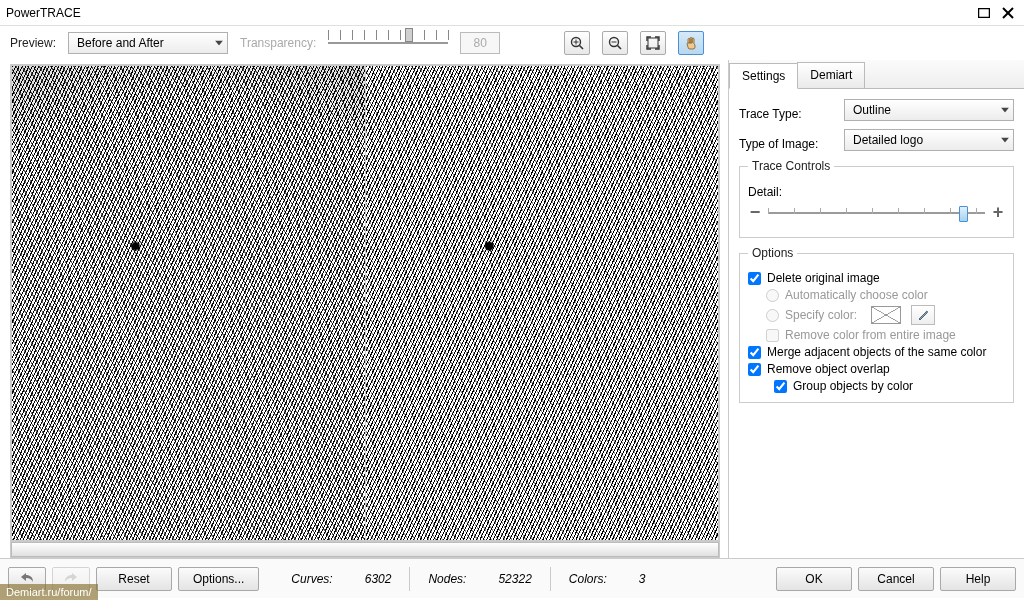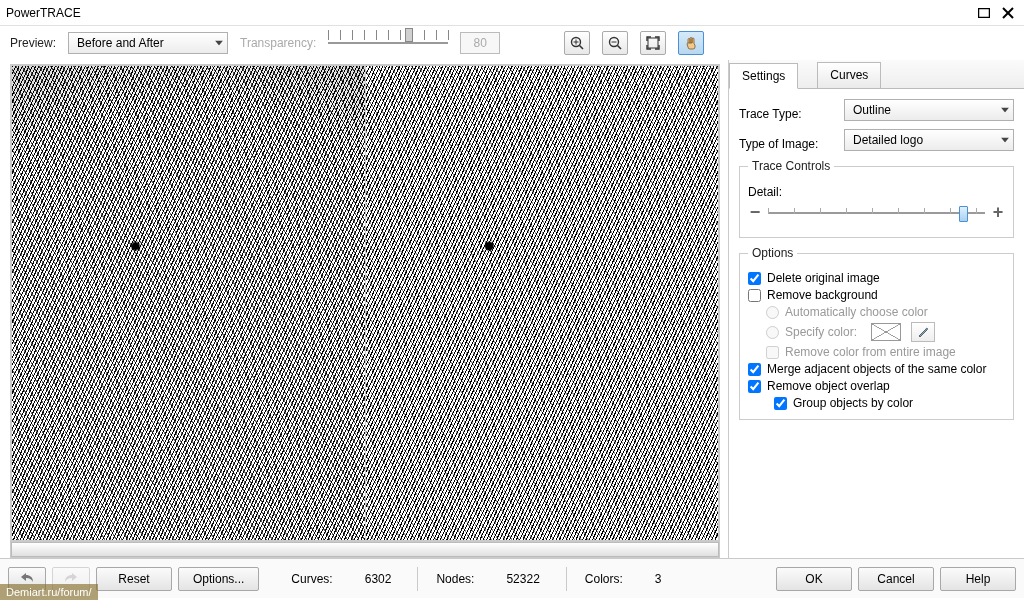--- a/index.html
+++ b/index.html
@@ -31,21 +31,21 @@
 .preview-area { flex:1; padding:4px 8px 0 10px; display:flex; flex-direction:column; }
 .preview-canvas { flex:1; border:2px solid #cacaca; background:#fff; position:relative; overflow:hidden; }
 .preview-split { position:absolute; inset:0; display:flex; }
 .preview-split .half { flex:1; position:relative; }
 .preview-split .half + .half { border-left:1px solid #ccc; }
 
 .scrollbar-h { height: 16px; border:1px solid #cacaca; border-top:none; background:#f2f2f2; position:relative; }
 .scrollbar-h .sb-thumb { position:absolute; left:0; top:0; height:100%; width:100%; background:linear-gradient(#fff,#e0e0e0); border:1px solid #bbb; }
 
 .sidepanel { width: 296px; border-left:1px solid #cacaca; display:flex; flex-direction:column; }
-.tabs { display:flex; border-bottom:1px solid #bbb; background:linear-gradient(#fbfbfb,#eee);gap:20px; }
+.tabs { display:flex; border-bottom:1px solid #bbb; background:linear-gradient(#fbfbfb,#eee); }
 .tab { padding:5px 12px; border:1px solid #bbb; border-bottom:none; background:linear-gradient(#fff,#eaeaea); margin-right:-1px; margin-top:2px; cursor:pointer; }
 .tab.active { background:#fff; border-bottom:1px solid #fff; position:relative; top:1px; }
 
 .panelbody { flex:1; padding:10px 10px 2px 10px; overflow:auto; }
 .row { display:flex; align-items:flex-end; margin-bottom:8px; }
 .row .rlbl { width: 105px; }
 .row .combo { flex:1; min-width:0; }
 
 fieldset { border:1px solid #ccc; padding:8px 8px 6px 8px; margin-bottom:8px; }
 fieldset legend { padding:0 4px; color:#222; }
@@ -68,21 +68,21 @@
 .radio input { width:13px; height:13px; }
 .swatch { width:30px; height:18px; border:1px solid #999; margin-left:8px; position:relative; background:#fff; }
 .swatch::before, .swatch::after { content:""; position:absolute; inset:0; }
 .swatch::before { background:linear-gradient(to top right, transparent 48%, #999 49%, #999 51%, transparent 52%); }
 .swatch::after  { background:linear-gradient(to top left,  transparent 48%, #999 49%, #999 51%, transparent 52%); }
 .eyedrop { width:24px; height:20px; border:1px solid #bbb; background:linear-gradient(#fff,#eee); margin-left:4px; display:flex; align-items:center; justify-content:center; }
 
 .footer { height:40px; border-top:1px solid #cacaca; display:flex; align-items:center; padding:0 8px; gap:6px; background:#fafafa; }
 .btn { height:24px; min-width:76px; border:1px solid #a8a8a8; background:linear-gradient(#fbfbfb,#e4e4e4); border-radius:2px; cursor:pointer; padding:0 14px; }
 .btn.small { min-width:38px; padding:0; }
-.stats { flex:1; display:flex; align-items:center; gap:8px; margin-left:8px; }
+.stats { flex:1; display:flex; align-items:center; gap:0; margin-left:8px;font-style:italic; }
 .stat { display:flex; align-items:center; gap:32px; padding:0 18px; border-left:1px solid #cacaca; height:24px; }
 .stat:first-child { border-left:none; }
 
 .watermark { position:absolute; left:0; bottom:0; background:rgba(134,110,44,0.65); color:#fff; font-size:11px; padding:2px 6px; }
 
 
 .engrave { position:absolute; inset:0; background:
   repeating-linear-gradient(115deg, rgba(0,0,0,.85) 0 1px, transparent 1px 3px),
   repeating-linear-gradient(60deg, rgba(0,0,0,.55) 0 1px, transparent 1px 5px),
   radial-gradient(circle at 35% 38%, rgba(0,0,0,.9) 0 3px, transparent 6px),
@@ -183,21 +183,21 @@
       </div>
     </div>
     <div class="scrollbar-h">
         <div class="sb-thumb"></div>
       </div>
   </div>
 
   <div class="sidepanel">
     <div class="tabs">
       <div class="tab active">Settings</div>
-      <div class="tab">Curves</div>
+      <div class="tab">Demiart</div>
     </div>
     <div class="panelbody">
       <div class="row">
         <span class="rlbl">Trace Type:</span>
         <div class="combo">
           <span>Outline</span>
           <span class="arrow">
               <svg width="8" height="5">
                 <polygon points="0,0 8,0 4,5" fill="#444"></polygon>
               </svg>
@@ -239,24 +239,20 @@
           </div>
         </div>
       </fieldset>
 
       <fieldset>
         <legend>Options</legend>
         <label class="chk">
             <input type="checkbox" checked="" style="">
             <span>Delete original image</span>
           </label>
-        <label class="chk">
-            <input type="checkbox" style="">
-            <span>Remove background</span>
-          </label>
         <label class="radio disabled">
             <input type="radio" disabled="" style="">
             <span>Automatically choose color</span>
           </label>
         <label class="radio disabled">
             <input type="radio" disabled="" style="">
             <span>Specify color:</span>
           <span class="swatch"></span>
           <span class="eyedrop">
               <svg width="12" height="12">

